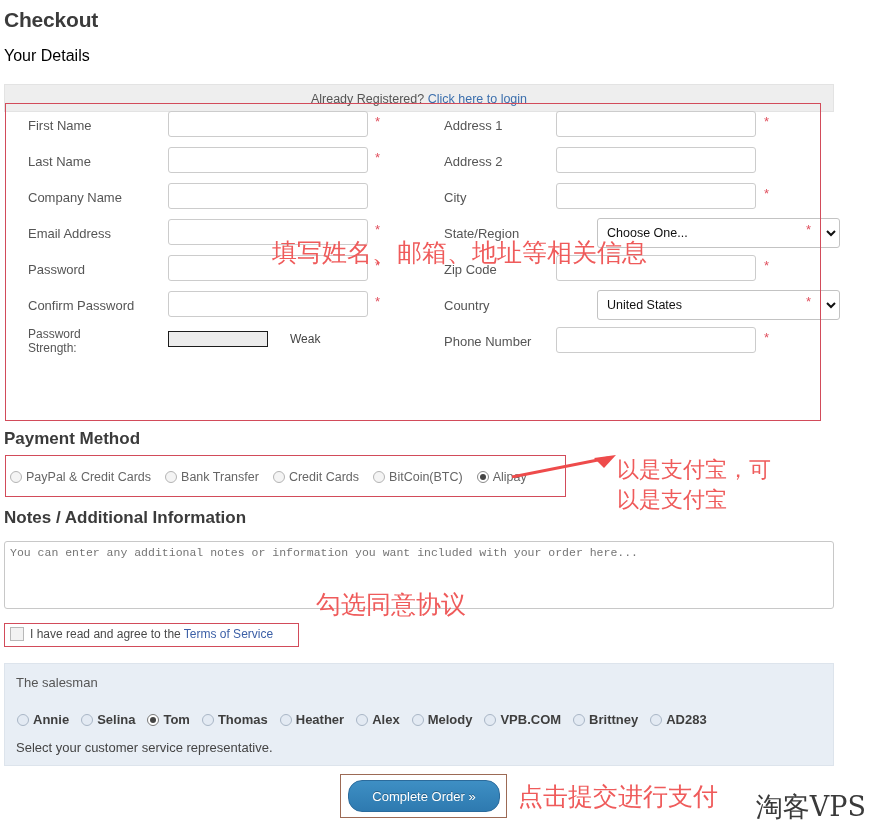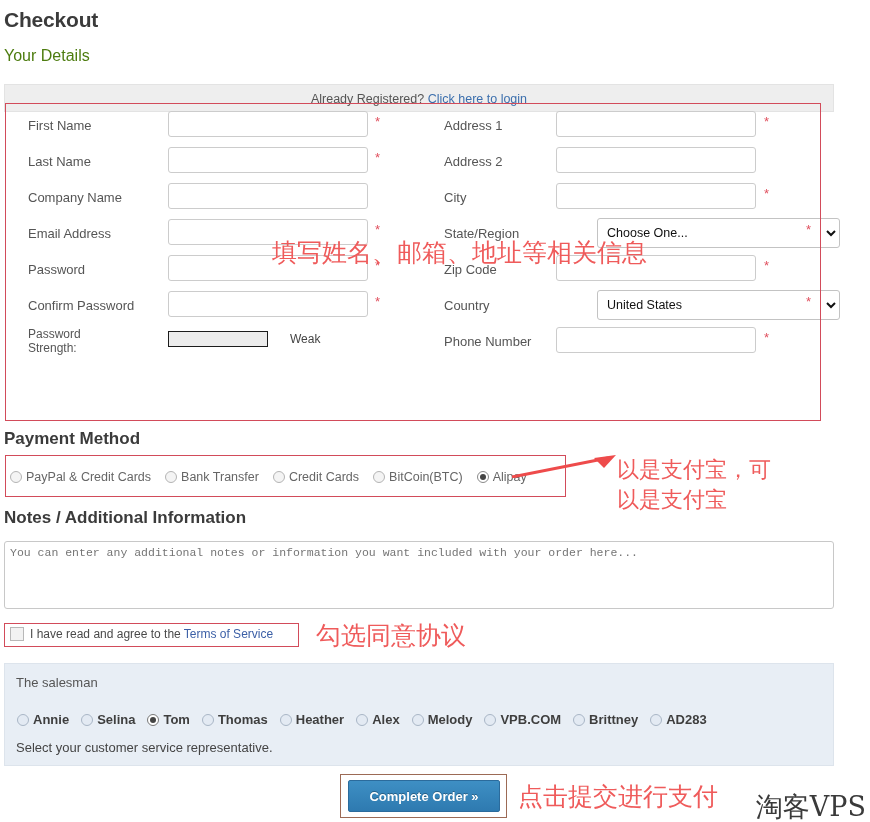--- a/index.html
+++ b/index.html
@@ -22,21 +22,21 @@
     position: absolute;
     left: 4px; top: 8px;
     font-size: 21px;
     font-weight: bold;
     color: #3b3b3b;
     letter-spacing: -0.2px;
   }
   .subtitle-row { position: absolute; left: 4px; top: 47px; right: 48px; }
   .your-details {
     font-size: 16px;
-    color: #4d7c0f;
+    color: #000000;
     font-weight: normal;
   }
   .total-due {
     position: absolute;
     right: 48px; top: 44px;
     font-size: 19px;
     color: #6d6d6d;
     white-space: nowrap;
   }
   .total-due .amount {
@@ -301,40 +301,40 @@
     width: 167px; height: 44px;
     border: 1px solid #9c6a55;
     box-sizing: border-box;
   }
   .submit-btn {
     position: absolute;
     left: 348px; top: 780px;
     width: 152px; height: 32px;
     background: linear-gradient(#3e8fc4, #2e7ab0);
     border: 1px solid #2b6b9c;
-    border-radius: 2px;
+    border-radius: 14px;
     color: #ffffff;
     font-size: 13px;
-    font-weight: bold;
+    font-weight: normal;
     font-family: "Liberation Sans", sans-serif;
     cursor: pointer;
     text-shadow: 0 -1px 0 rgba(0,0,0,.3);
   }
 
   
   .anno {
     position: absolute;
     color: #ef5b5b;
     font-family: "DejaVu Sans", sans-serif;
     pointer-events: none;
     white-space: pre;
   }
   #anno-form  { left: 272px; top: 236px; font-size: 25px; }
   #anno-pay   { left: 617px; top: 455px; font-size: 22px; line-height: 30px; }
-  #anno-tos   { left: 316px; top: 619px; font-size: 25px; }
+  #anno-tos   { left: 316px; top: 588px; font-size: 25px; }
   #anno-submit{ left: 518px; top: 780px; font-size: 25px; }
 
   .arrow-wrap {
     position: absolute;
     left: 508px; top: 452px;
     width: 110px; height: 26px;
     pointer-events: none;
   }
 
   .watermark {

